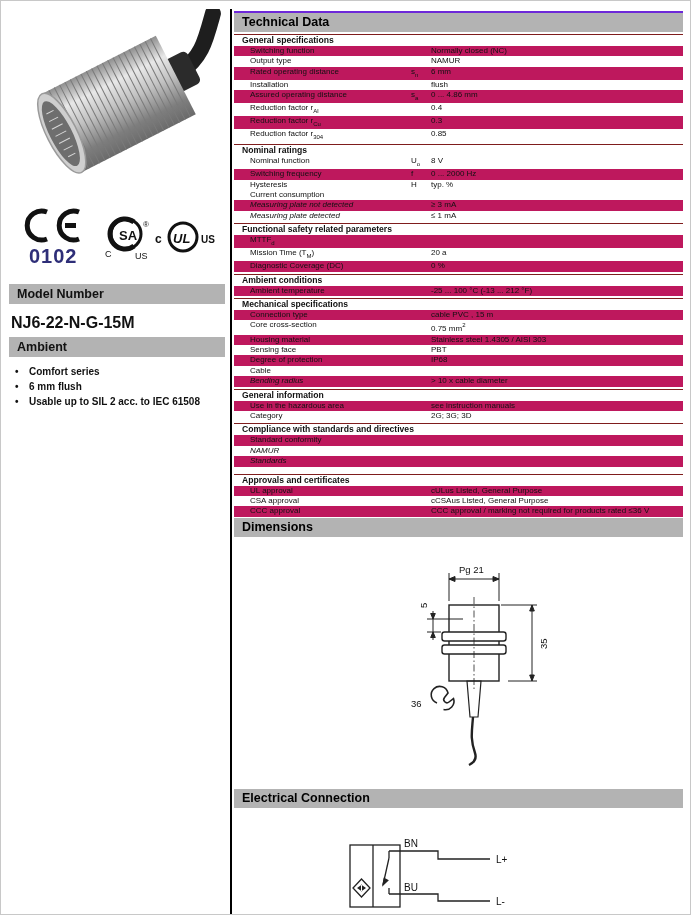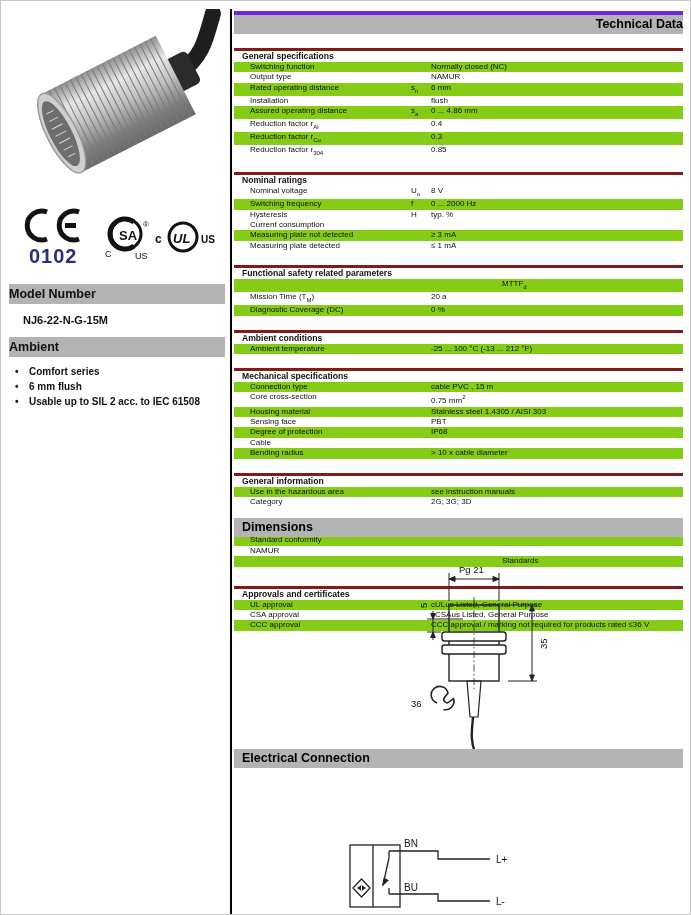--- a/index.html
+++ b/index.html
@@ -10,44 +10,44 @@
   }
   .left-col{position:absolute;left:8px;top:8px;width:216px;height:899px;}
   .right-col{
     position:absolute;left:229px;top:8px;right:0;bottom:0;
     border-left:2px solid #000;padding:0 7px 0 2px;box-sizing:border-box;
   }
   .section-bar{
     background:#b3b3b3;height:19px;line-height:19px;font-size:12.5px;
     font-weight:bold;padding-left:8px;color:#000;
   }
-  .section-bar.topline{border-top:4px solid #6d28d9;text-align:right;}
+  .section-bar.topline{border-top:2px solid #6d28d9;}
   
   #tech-table{margin-top:1px;}
   .thead{
     font-weight:bold;font-size:8.6px;line-height:11px;padding-left:8px;
-    margin-top:14px;border-top:3px solid #7f1d1d;
+    margin-top:2px;border-top:1px solid #7f1d1d;
   }
   .trow{display:flex;align-items:flex-start;font-size:8px;line-height:10.4px;}
-  .trow.shade{background:#84cc16;justify-content:flex-end;}
+  .trow.shade{background:#be185d;}
   .trow .lbl{width:177px;box-sizing:border-box;padding-left:16px;flex:none;}
-  .trow .lbl.ind2{}
+  .trow .lbl.ind2{font-style:italic;}
   .trow .sym{width:20px;flex:none;}
   .trow .val{flex:1;}
   .gaprow{height:5px;}
   sub{font-size:6px;}
   sup{font-size:6px;}
   
   .model-bar{
     position:absolute;left:0;width:216px;background:#b3b3b3;height:20px;
-    line-height:20px;font-weight:bold;font-size:12.5px;
+    line-height:20px;font-weight:bold;font-size:12.5px;padding-left:8px;
     box-sizing:border-box;
   }
   #model-bar{top:275px;}
-  #model-text{position:absolute;top:305px;left:14px;font-size:11px;font-weight:bold;}
+  #model-text{position:absolute;top:305px;left:2px;font-size:16px;font-weight:bold;}
   #features-bar{top:328px;}
   #features-list{position:absolute;top:355px;left:2px;}
   .feat{display:flex;font-size:10px;font-weight:bold;line-height:15px;}
   .feat .bullet{width:18px;padding-left:4px;box-sizing:border-box;}
   
   #product-photo{position:absolute;left:0;top:0;}
   #logo-row{position:absolute;left:0;top:198px;width:216px;height:62px;}
   #dim-drawing{position:absolute;left:165px;top:552px;}
   #elec-drawing{position:absolute;left:110px;top:822px;}
   .ce-num{font-size:20px;letter-spacing:1px;}
@@ -199,21 +199,21 @@
         <span class="sym"></span>
         <span class="val">0.3</span>
       </div>
       <div class="trow">
         <span class="lbl">Reduction factor r<sub>304</sub></span>
         <span class="sym"></span>
         <span class="val">0.85</span>
       </div>
       <div class="thead">Nominal ratings</div>
       <div class="trow">
-        <span class="lbl">Nominal voltage</span>
+        <span class="lbl">Nominal function</span>
         <span class="sym">U<sub>o</sub></span>
         <span class="val">8 V</span>
       </div>
       <div class="trow shade">
         <span class="lbl">Switching frequency</span>
         <span class="sym">f</span>
         <span class="val">0 ... 2000 Hz</span>
       </div>
       <div class="trow">
         <span class="lbl">Hysteresis</span>
@@ -370,21 +370,21 @@
       <path d="M76 156 C75 170, 73 178, 78 192 C80 198, 76 202, 72 204" stroke-width="2.4"></path>
 
       <path d="M40 142 a8.5 8.5 0 1 1 11 -10 l-3.5 4.5 a3.2 3.2 0 0 0 4.5 4.5 l4.5 -3.5 a8.5 8.5 0 0 1 -10 11" stroke-width="1.6"></path>
     </g>
     <text x="62" y="12" font-size="9.5" fill="#111">Pg 21</text>
     <text x="30" y="47" font-size="9.5" fill="#111" transform="rotate(-90 30 47)">5</text>
     <text x="150" y="88" font-size="9.5" fill="#111" transform="rotate(-90 150 88)">35</text>
     <text x="14" y="146" font-size="9.5" fill="#111">36</text>
   </svg>
 
-  <div class="section-bar" style="position:absolute;left:2px;right:7px;top:740px;">Electrical Connection</div>
+  <div class="section-bar" style="position:absolute;left:2px;right:7px;top:780px;">Electrical Connection</div>
 
   <svg id="elec-drawing" width="230" height="90" viewBox="0 0 230 90">
     <g stroke="#222" fill="none" stroke-width="1.3">
       <rect x="8" y="14" width="50" height="62"></rect>
       <line x1="31" y1="14" x2="31" y2="76"></line>
 
       <path d="M19.5 48 L28 57 L19.5 66 L11 57 Z"></path>
       <path d="M15 57 l5 -3.5 v7 z M24 57 l-5 -3.5 v7 z" fill="#222" stroke="none"></path>
 
       <line x1="47" y1="20" x2="47" y2="27"></line>

